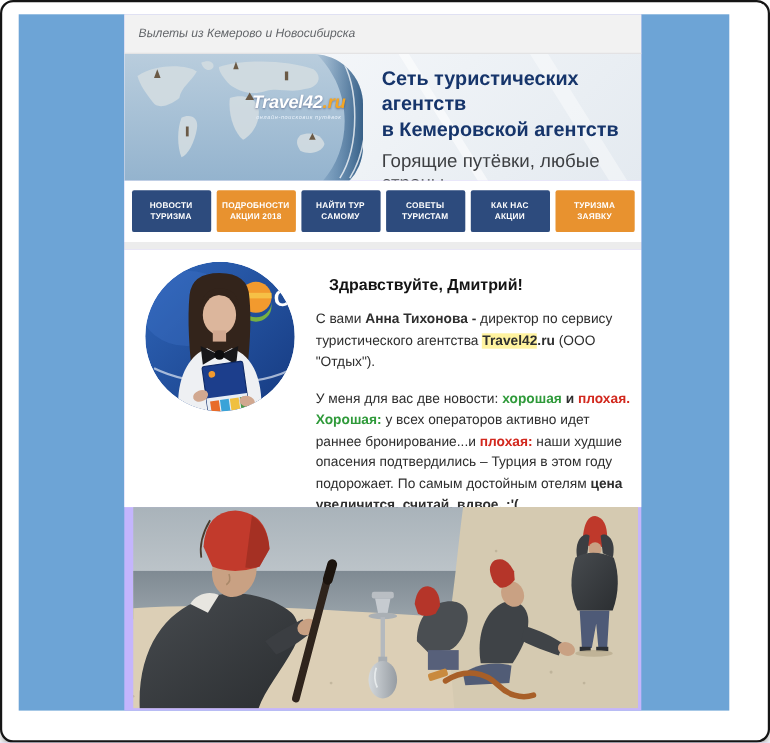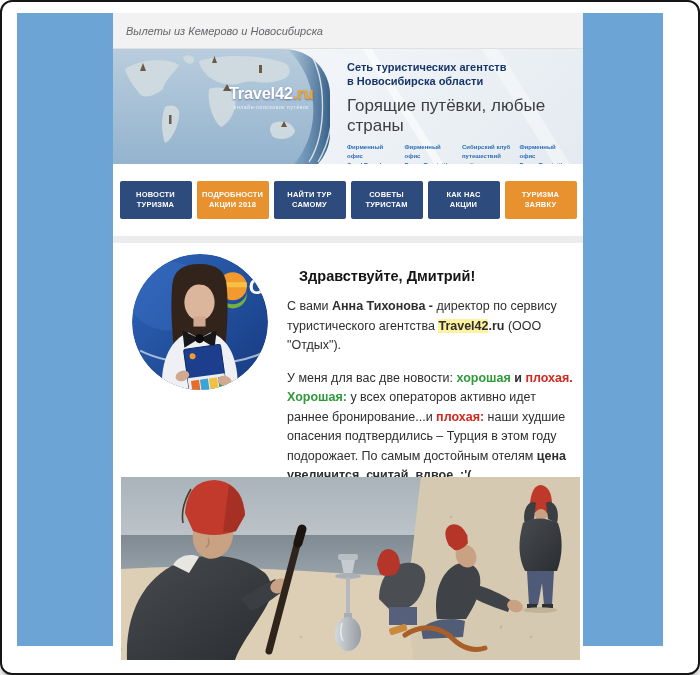--- a/index.html
+++ b/index.html
@@ -1,45 +1,45 @@
 <!DOCTYPE html>
 <html><head>
 <meta charset="utf-8">
 <style>
   html,body{margin:0;padding:0;background:#fff;font-family:"Liberation Sans",sans-serif;}
   .shot{position:relative;width:696px;height:671px;margin:0;border:2px solid #151515;border-radius:12px;
         background:#fff;overflow:hidden;box-shadow:0 6px 9px -3px rgba(0,0,0,.45);}
   .viewport{position:absolute;left:15px;top:11px;width:646px;height:633px;background:#6da4d6;}
-  .email{position:relative;margin-left:96px;width:470px;height:633px;background:#ffffff;}
+  .email{position:relative;margin-left:96px;width:470px;height:633px;background:#c4b5fd;}
 
   
   .preheader{height:36px;background:#f2f2f2;border-bottom:1px solid #e0e0e0;display:flex;align-items:center;box-sizing:border-box;}
   .preheader span{font-style:italic;font-size:11px;color:#63666a;padding-left:13px;}
 
   
   .header{position:relative;height:115px;display:flex;background:linear-gradient(135deg,#fafbfd 0%,#eef2f6 55%,#e4eaf0 100%);overflow:hidden;}
   .streak{position:absolute;background:rgba(255,255,255,.55);transform:rotate(-32deg);pointer-events:none;}
   .streak.s1{left:300px;top:-30px;width:8px;height:220px;}
   .streak.s2{left:420px;top:-40px;width:14px;height:240px;background:rgba(255,255,255,.4);}
   .map-panel{position:relative;width:217px;height:130px;flex:0 0 auto;border-radius:0 46px 46px 0;overflow:hidden;
-             background:linear-gradient(180deg,#b9cddd 0%,#8fb0cc 100%);}
+             background:linear-gradient(180deg,#b9cddd 0%,#8fb0cc 100%);font-style:italic;}
   .logo{position:absolute;left:116px;top:36px;line-height:1;white-space:nowrap;}
   .logo-brand{font-size:16.5px;font-weight:bold;color:#fff;letter-spacing:-.3px;text-shadow:0 1px 2px rgba(0,0,60,.4);}
   .logo-tld{font-size:16.5px;font-weight:bold;color:#f5a623;text-shadow:0 1px 2px rgba(0,0,60,.4);}
   .logo-tag{font-size:5px;color:#eaf2fb;letter-spacing:.6px;margin-top:3px;text-align:center;}
   .header-right{position:relative;flex:1;padding:0 6px 0 17px;box-sizing:border-box;}
-  .h-title{margin-top:11px;font-size:11px;font-weight:bold;color:#16356b;line-height:1.3;}
+  .h-title{margin-top:11px;font-size:18px;font-weight:bold;color:#16356b;line-height:1.3;}
   .h-sub{margin-top:7px;font-size:17px;color:#3d3f42;}
   .offices{display:flex;margin-top:7px;}
   .office{width:25%;padding-right:5px;box-sizing:border-box;font-size:6px;line-height:1.5;color:#8c9196;}
   .office .oname{color:#2a6db8;font-weight:bold;}
   .office .onote{font-style:italic;color:#aeb3b7;}
 
   
-  .nav{height:72px;background:#fff;display:flex;align-items:center;justify-content:center;gap:5px;}
+  .nav{height:56px;background:#fff;display:flex;align-items:center;justify-content:center;gap:5px;}
   .btn{width:72px;height:38px;border:none;border-radius:2px;background:#2d4b7d;color:#fff;
        font-family:"Liberation Sans",sans-serif;font-size:7.5px;font-weight:bold;letter-spacing:.2px;
        display:flex;flex-direction:column;align-items:center;justify-content:center;line-height:1.4;cursor:pointer;}
   .btn.orange{background:#e8922f;}
   .divider{height:7px;background:#ececec;}
 
   
   .content{height:234px;display:flex;background:#fff;}
   .avatar-wrap{flex:0 0 174px;padding:11px 0 0 19px;box-sizing:border-box;}
   .avatar{width:136px;height:136px;border-radius:50%;overflow:hidden;display:block;}
@@ -102,21 +102,21 @@
         </svg>
         <div class="logo">
           <span class="logo-brand">Travel42</span><span class="logo-tld">.ru</span>
           <div class="logo-tag">онлайн-поисковик путёвок</div>
         </div>
       </div>
 
       <div class="header-right">
         <div class="h-title">
           <span>Сеть туристических агентств</span><br>
-          <span>в Новосибирска области</span>
+          <span>в Кемеровской агентств</span>
         </div>
         <div class="h-sub">Горящие путёвки, любые страны</div>
         <div class="offices">
           <div class="office">
             <div class="oname"><span>Фирменный офис</span><br><span>Coral Travel</span></div>
             <div>ул.Тухачевского, 47</div>
 
           </div>
           <div class="office">
             <div class="oname"><span>Фирменный офис</span><br><span>Pegas Touristik</span></div>

